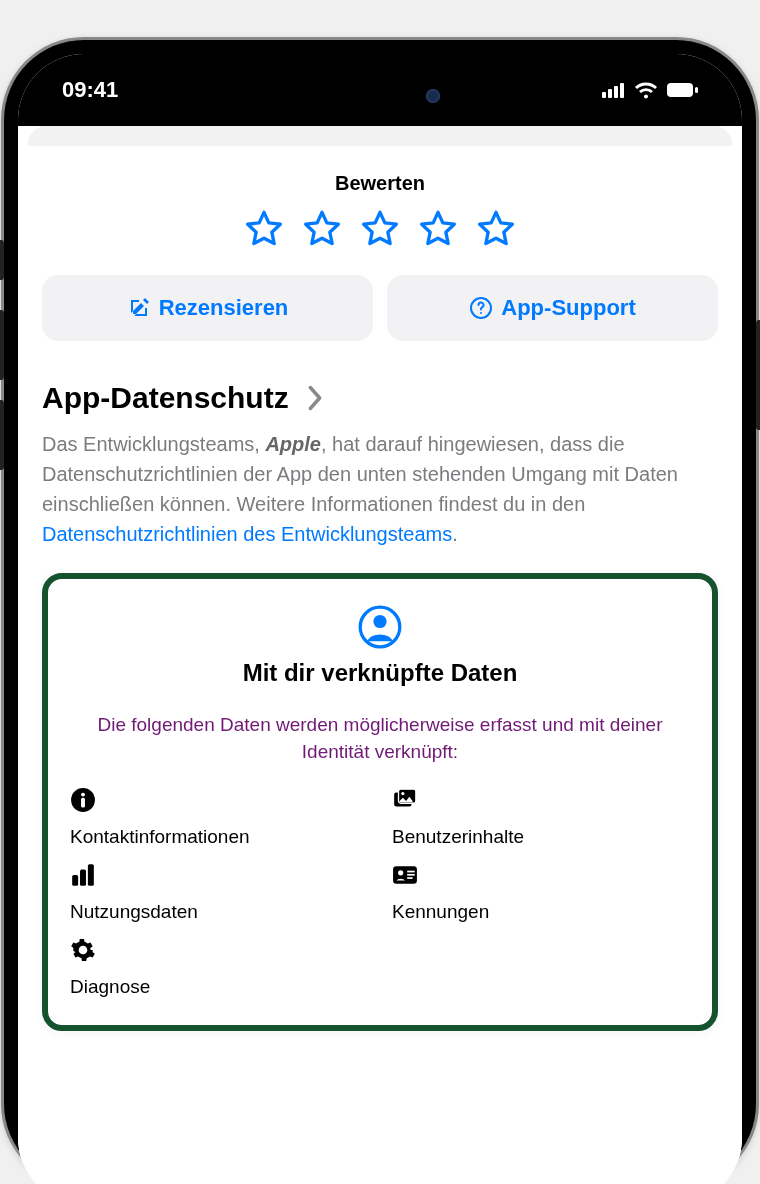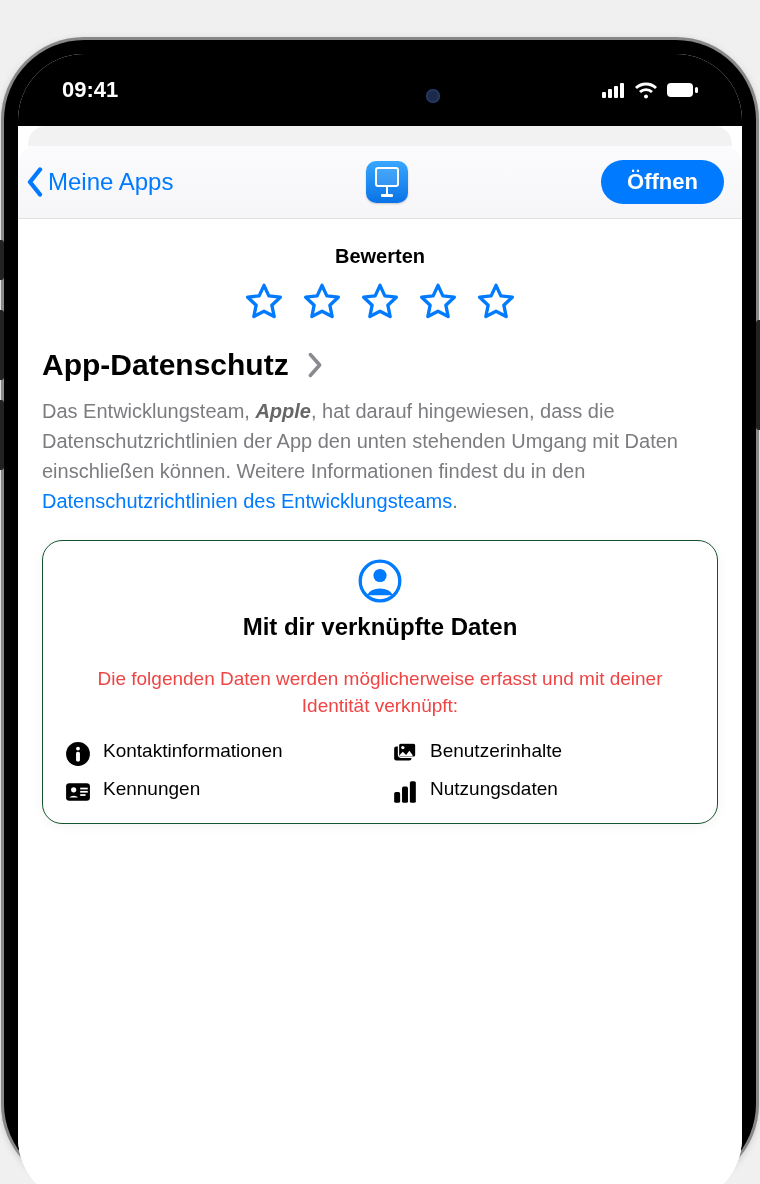--- a/index.html
+++ b/index.html
@@ -104,31 +104,31 @@
   }
   .pill-btn svg { width:24px; height:24px; flex-shrink:0; }
   .section-header { display:flex; align-items:center; gap:16px; margin-bottom:14px; }
   .section-header h2 { font-size:30px; font-weight:800; }
   .section-header svg { width:20px; height:28px; stroke:#888; }
   .privacy-text { color:#7c7c80; font-size:20px; line-height:1.5; margin-bottom:24px; }
   .privacy-text .bold { font-weight:600; color:#666;font-style:italic; }
   .privacy-text .link { color:#007aff; }
   .data-card {
     background:#fff;
-    border:1px solid #14532d;
+    border:6px solid #14532d;
     border-radius:20px;
-    padding:18px 22px;
+    padding:26px 22px;
     box-shadow: 0 2px 12px rgba(0,0,0,.05);
   }
   .data-card .icon-top { display:flex; justify-content:center; margin-bottom:10px; }
   .data-card .icon-top svg { width:44px; height:44px; }
   .data-card h3 { text-align:center; font-size:24px; font-weight:700; margin-bottom:8px; }
-  .data-card .sub { text-align:center; color:#ef4444; font-size:19px; line-height:1.4; margin-bottom:20px;margin-top:25px; }
+  .data-card .sub { text-align:center; color:#701a75; font-size:19px; line-height:1.4; margin-bottom:20px;margin-top:25px; }
   .data-grid { display:grid; grid-template-columns: 1fr 1fr; gap:10px 24px; }
-  .data-item { display:flex; align-items:flex-start; gap:12px; font-size:19px; line-height:1.3; }
+  .data-item { display:flex; align-items:flex-start; gap:12px; font-size:19px; line-height:1.3;flex-direction:column; }
   .data-item svg { width:26px; height:26px; flex-shrink:0; margin-top:2px; }
 </style>
 </head>
 <body>
 
 <div class="phone-frame">
   <div class="side-btn l1"></div>
     <div class="side-btn l2"></div>
     <div class="side-btn l3"></div>
     <div class="side-btn r1"></div>
@@ -152,36 +152,20 @@
         <svg width="32" height="16" viewBox="0 0 32 16">
             <rect x="1" y="1" width="26" height="14" rx="4" fill="#fff"></rect>
             <rect x="29" y="5" width="3" height="6" rx="1.5" fill="#fff"></rect>
           </svg>
       </div>
     </div>
 
     <div class="card-back"></div>
     <div class="content-card">
 
-      <div class="nav-bar">
-        <div class="back-btn">
-          <svg viewBox="0 0 14 24">
-              <path d="M11 2 L3 12 L11 22" stroke="#007aff" stroke-width="3.5" fill="none" stroke-linecap="round" stroke-linejoin="round"></path>
-            </svg>
-          <span>Meine Apps</span>
-        </div>
-        <div class="app-icon">
-          <div>
-              <div class="keynote"></div>
-              <div class="stand"></div>
-              <div class="base"></div>
-            </div>
-        </div>
-        <button class="open-btn">Öffnen</button>
-      </div>
 
       <div class="main">
         <div class="rate-title">Bewerten</div>
         <div class="stars">
           <svg viewBox="0 0 24 24">
               <path d="M12 2l2.9 6.3 6.9.8-5.1 4.8 1.4 6.8L12 17.5l-6.1 3.2 1.4-6.8L2.2 9.1l6.9-.8z" fill="none" stroke="#007aff" stroke-width="2" stroke-linejoin="round"></path>
             </svg>
           <svg viewBox="0 0 24 24">
               <path d="M12 2l2.9 6.3 6.9.8-5.1 4.8 1.4 6.8L12 17.5l-6.1 3.2 1.4-6.8L2.2 9.1l6.9-.8z" fill="none" stroke="#007aff" stroke-width="2" stroke-linejoin="round"></path>
             </svg>
@@ -189,30 +173,45 @@
               <path d="M12 2l2.9 6.3 6.9.8-5.1 4.8 1.4 6.8L12 17.5l-6.1 3.2 1.4-6.8L2.2 9.1l6.9-.8z" fill="none" stroke="#007aff" stroke-width="2" stroke-linejoin="round"></path>
             </svg>
           <svg viewBox="0 0 24 24">
               <path d="M12 2l2.9 6.3 6.9.8-5.1 4.8 1.4 6.8L12 17.5l-6.1 3.2 1.4-6.8L2.2 9.1l6.9-.8z" fill="none" stroke="#007aff" stroke-width="2" stroke-linejoin="round"></path>
             </svg>
           <svg viewBox="0 0 24 24">
               <path d="M12 2l2.9 6.3 6.9.8-5.1 4.8 1.4 6.8L12 17.5l-6.1 3.2 1.4-6.8L2.2 9.1l6.9-.8z" fill="none" stroke="#007aff" stroke-width="2" stroke-linejoin="round"></path>
             </svg>
         </div>
 
+        <div class="btn-row">
+          <div class="pill-btn">
+            <svg viewBox="0 0 24 24">
+                <path d="M4 20h3l10-10-3-3L4 17v3zM18 2l4 4-2 2-4-4 2-2z M4 4h8v2H6v12h12v-6h2v8H4V4z" fill="#007aff"></path>
+              </svg>
+            <span>Rezensieren</span>
+          </div>
+          <div class="pill-btn">
+            <svg viewBox="0 0 24 24">
+                <circle cx="12" cy="12" r="10" fill="none" stroke="#007aff" stroke-width="2"></circle>
+                <path d="M9.5 9a2.5 2.5 0 1 1 3.5 2.3c-.8.4-1 1-1 1.7v.5M12 17h.01" stroke="#007aff" stroke-width="2" fill="none" stroke-linecap="round"></path>
+              </svg>
+            <span>App-Support</span>
+          </div>
+        </div>
 
         <div class="section-header">
           <h2>App-Datenschutz</h2>
           <svg viewBox="0 0 14 24">
               <path d="M3 3 L11 12 L3 21" stroke="#8a8a8e" stroke-width="3" fill="none" stroke-linecap="round" stroke-linejoin="round"></path>
             </svg>
         </div>
 
         <p class="privacy-text">
-          <span>Das Entwicklungsteam, </span><span class="bold">Apple</span><span>, hat darauf hingewie­sen, dass die Datenschutzrichtlinien der App den unten stehenden Umgang mit Daten einschließen können. Weitere Informationen findest du in den </span><span class="link">Datenschutzrichtlinien des Entwicklungsteams</span><span>.</span>
+          <span>Das Entwicklungsteams, </span><span class="bold">Apple</span><span>, hat darauf hingewie­sen, dass die Datenschutzrichtlinien der App den unten stehenden Umgang mit Daten einschließen können. Weitere Informationen findest du in den </span><span class="link">Datenschutzrichtlinien des Entwicklungsteams</span><span>.</span>
         </p>
 
         <div class="data-card">
           <div class="icon-top">
             <svg viewBox="0 0 40 40">
                 <circle cx="20" cy="20" r="18" fill="none" stroke="#007aff" stroke-width="3"></circle>
                 <circle cx="20" cy="15" r="6" fill="#007aff"></circle>
                 <path d="M8 33 a13 10 0 0 1 24 0" fill="#007aff"></path>
               </svg>
           </div>
@@ -231,36 +230,42 @@
               <svg viewBox="0 0 24 24">
                   <rect x="2" y="5" width="16" height="13" rx="2" fill="#000"></rect>
                   <rect x="6" y="2" width="16" height="13" rx="2" fill="#000" stroke="#fff" stroke-width="1.2"></rect>
                   <circle cx="10" cy="6" r="1.5" fill="#fff"></circle>
                   <path d="M7 13l3-3 3 3 3-4 3 4v1H7z" fill="#fff"></path>
                 </svg>
               <span>Benutzerinhalte</span>
             </div>
             <div class="data-item">
               <svg viewBox="0 0 24 24">
+                  <rect x="2" y="12" width="5.5" height="10" rx="1.5" fill="#000"></rect>
+                  <rect x="9.25" y="7" width="5.5" height="15" rx="1.5" fill="#000"></rect>
+                  <rect x="16.5" y="2" width="5.5" height="20" rx="1.5" fill="#000"></rect>
+                </svg>
+              <span>Nutzungsdaten</span>
+            </div>
+            <div class="data-item">
+              <svg viewBox="0 0 24 24">
                   <rect x="1" y="4" width="22" height="16" rx="3" fill="#000"></rect>
                   <circle cx="8" cy="10" r="2.4" fill="#fff"></circle>
                   <path d="M4 17a4.5 3 0 0 1 8 0z" fill="#fff"></path>
                   <rect x="14" y="8" width="7" height="1.6" fill="#fff"></rect>
                   <rect x="14" y="11" width="7" height="1.6" fill="#fff"></rect>
                   <rect x="14" y="14" width="5" height="1.6" fill="#fff"></rect>
                 </svg>
               <span>Kennungen</span>
             </div>
             <div class="data-item">
               <svg viewBox="0 0 24 24">
-                  <rect x="2" y="12" width="5.5" height="10" rx="1.5" fill="#000"></rect>
-                  <rect x="9.25" y="7" width="5.5" height="15" rx="1.5" fill="#000"></rect>
-                  <rect x="16.5" y="2" width="5.5" height="20" rx="1.5" fill="#000"></rect>
-                </svg>
-              <span>Nutzungsdaten</span>
+                  <path d="M12 8a4 4 0 1 0 0 8 4 4 0 0 0 0-8zm9 4c0 .6-.1 1.2-.2 1.8l2.1 1.6-2 3.5-2.5-.9c-.9.7-1.9 1.3-3 1.6l-.4 2.6h-4l-.4-2.6c-1.1-.3-2.1-.9-3-1.6l-2.5.9-2-3.5 2.1-1.6C3.1 13.2 3 12.6 3 12s.1-1.2.2-1.8L1.1 8.6l2-3.5 2.5.9c.9-.7 1.9-1.3 3-1.6L9 1.8h4l.4 2.6c1.1.3 2.1.9 3 1.6l2.5-.9 2 3.5-2.1 1.6c.1.6.2 1.2.2 1.8z" fill="#000"></path>
+                </svg>
+              <span>Diagnose</span>
             </div>
           </div>
         </div>
 
       </div>
     </div>
   </div>
 </div>
 
 </body></html>

